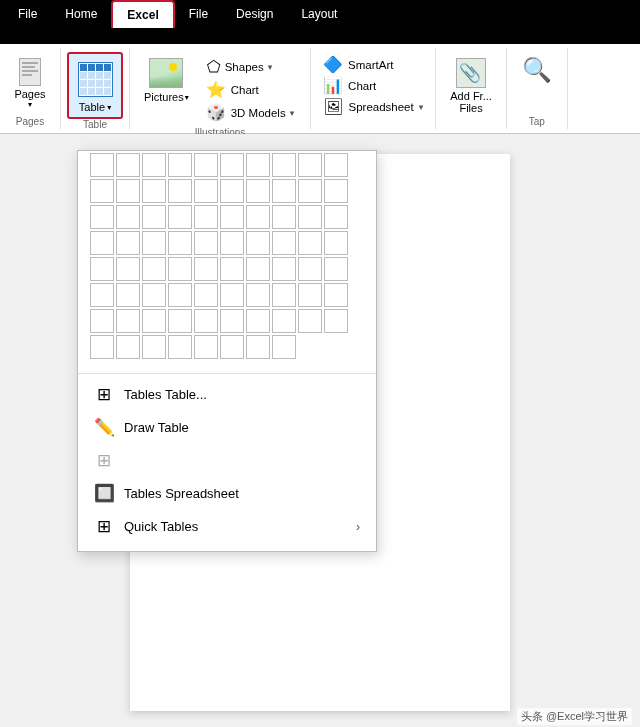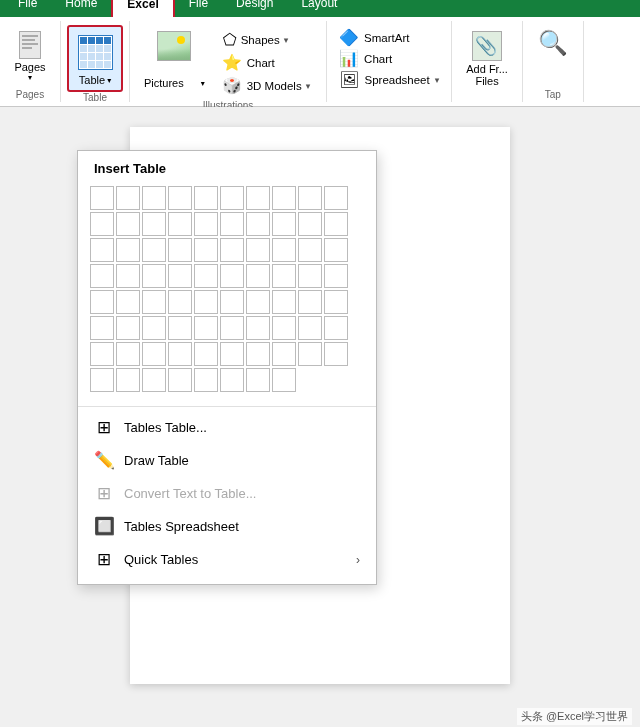--- a/index.html
+++ b/index.html
@@ -7,25 +7,24 @@
       font-family: 'Segoe UI', Arial, sans-serif;
       background: #f0f0f0;
       width: 640px;
       height: 727px;
       overflow: hidden;
       position: relative;
     }
 
     
     .ribbon-tabs {
-      background: #15803d;
-      display: flex;
-      align-items: flex-end;
+      background: #000000;
+      display: flex;
       padding-left: 4px;
-      height: 17px;
+      height: 44px;
     }
     .ribbon-tab {
       padding: 4px 14px;
       font-size: 12px;
       color: #fff;
       cursor: pointer;
       height: 28px;
       display: flex;
       align-items: center;
     }
@@ -306,21 +305,21 @@
   <div class="ribbon-group-wrapper">
     <div class="ribbon-group-content" style="gap:0;">
 
       <div class="ribbon-btn">
         <div class="btn-icon">
           <div style="width:34px;height:30px;border:1.5px solid #aaa;background:linear-gradient(160deg,#c8e8c8 50%,#88c888 100%);position:relative;display:flex;align-items:flex-end;justify-content:flex-start;overflow:hidden;margin-top:2px;">
             <div style="position:absolute;top:4px;right:5px;width:8px;height:8px;background:#ffd700;border-radius:50%;"></div>
             <div style="position:absolute;bottom:0;left:0;width:100%;height:40%;background:linear-gradient(to top,#88b888,transparent);"></div>
           </div>
         </div>
-        <div style="display:flex;align-items:center;gap:17px;margin-top:14px;">
+        <div style="display:flex;align-items:center;gap:1px;margin-top:1px;">
           <span class="btn-label">Pictures</span>
           <span class="btn-arrow">▾</span>
         </div>
       </div>
 
       <div class="ribbon-small-group">
         <div class="ribbon-small-btn">
           <span class="small-icon">⬠</span>
           <span>Shapes</span>
           <span class="small-arrow">▾</span>
@@ -378,21 +377,20 @@
       <div class="ribbon-btn">
         <div class="btn-icon" style="font-size:24px;margin-top:2px;">🔍</div>
       </div>
     </div>
     <div class="group-label">Tap</div>
   </div>
 
 </div>
 
 <div class="dropdown-menu">
-  <div class="dropdown-title">Insert Table</div>
 
   <div class="grid-area">
     <div class="table-grid">
 
       <div class="grid-cell"></div>
       <div class="grid-cell"></div>
       <div class="grid-cell"></div>
       <div class="grid-cell"></div>
       <div class="grid-cell"></div>
       <div class="grid-cell"></div>
@@ -478,21 +476,20 @@
     <span>Tables Table...</span>
   </div>
 
   <div class="menu-item">
     <span class="menu-item-icon">✏️</span>
     <span>Draw Table</span>
   </div>
 
   <div class="menu-item disabled">
     <span class="menu-item-icon">⊞</span>
-    <span>Convert Text to Table...</span>
   </div>
 
   <div class="menu-item">
     <span class="menu-item-icon">🔲</span>
     <span>Tables Spreadsheet</span>
   </div>
 
   <div class="menu-item">
     <span class="menu-item-icon">⊞</span>
     <span>Quick Tables</span>

